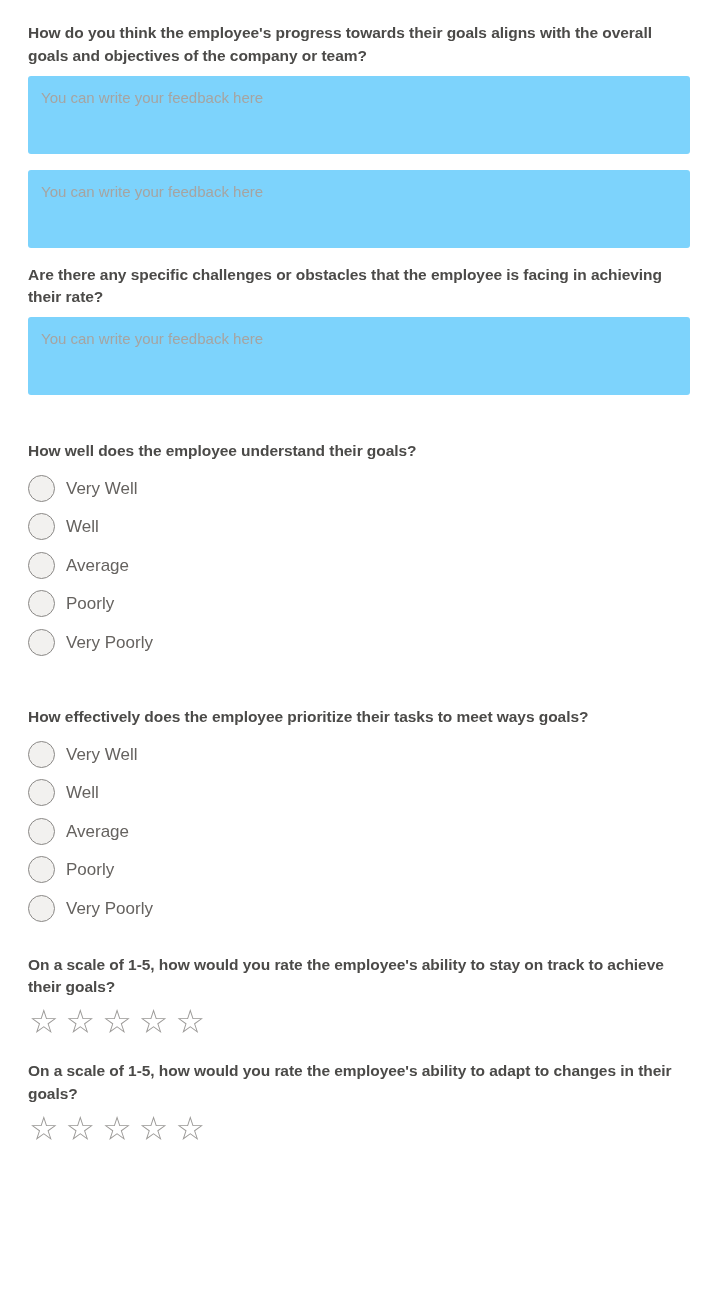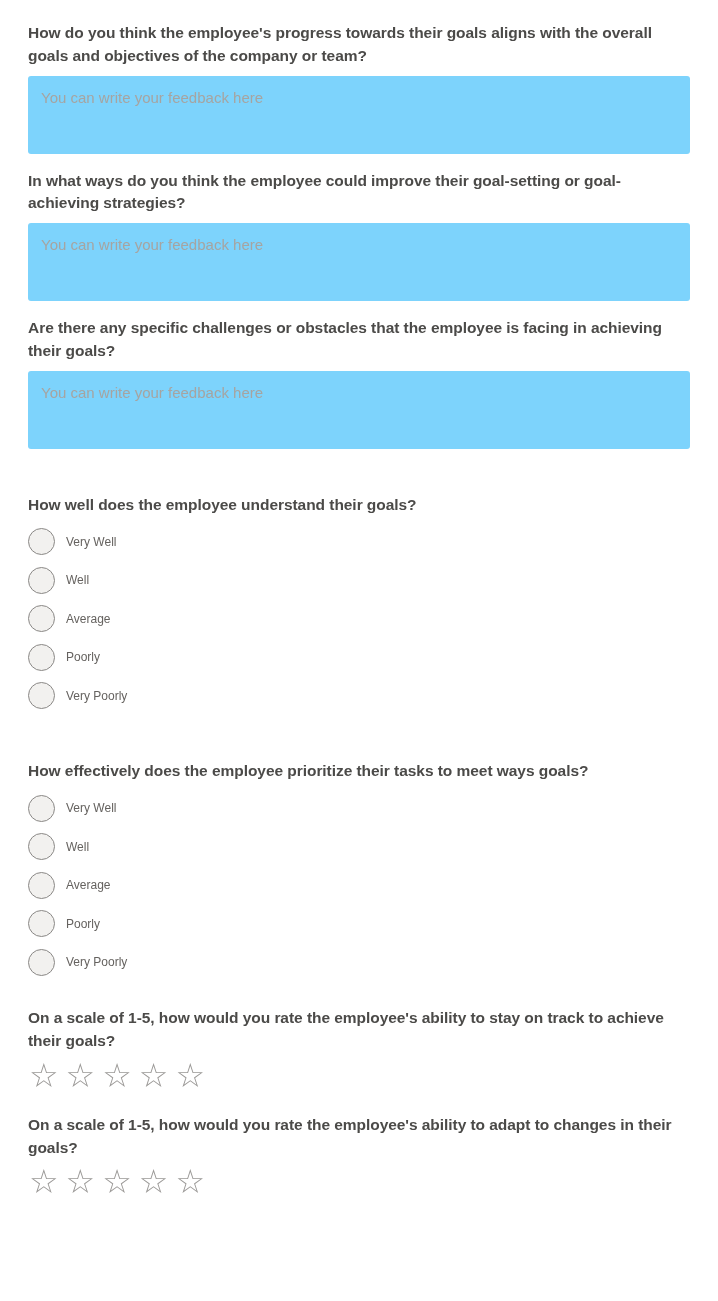--- a/index.html
+++ b/index.html
@@ -83,21 +83,21 @@
     width: 27px;
     height: 27px;
     min-width: 27px;
     border-radius: 50%;
     border: 1.4px solid #8a8886;
     background: #f2f1ef;
     box-sizing: border-box;
     margin-right: 11px;
   }
   .radio-label {
-    font-size: 12px;
+    font-size: 17px;
     line-height: 1;
     color: #65625f;
     user-select: none;
   }
 
   
   .star-row {
     display: flex;
     align-items: center;
     margin-top: 4px;
@@ -116,25 +116,24 @@
 </head>
 <body>
 
 <div class="form-root">
 
 <div class="question-block text-q">
       <div class="question-title">How do you think the employee's progress towards their goals aligns with the overall goals and objectives of the company or team?</div>
       <textarea class="feedback-area" placeholder="You can write your feedback here" style=""></textarea>
     </div>
     <div class="question-block text-q">
-      <div class="question-title">In what ways do you think the employee could improve their goal-setting or goal-achieving strategies?</div>
       <textarea class="feedback-area" placeholder="You can write your feedback here" style=""></textarea>
     </div>
     <div class="question-block text-q">
-      <div class="question-title">Are there any specific challenges or obstacles that the employee is facing in achieving their goals?</div>
+      <div class="question-title">Are there any specific challenges or obstacles that the employee is facing in achieving their rate?</div>
       <textarea class="feedback-area" placeholder="You can write your feedback here" style=""></textarea>
     </div>
     <div class="question-block radio-q">
       <div class="question-title">How well does the employee understand their goals?</div>
       <ul class="radio-list">
         <li class="radio-row">
           <span class="radio-mark"></span>
           <span class="radio-label">Very Well</span>
         </li>
         <li class="radio-row">

